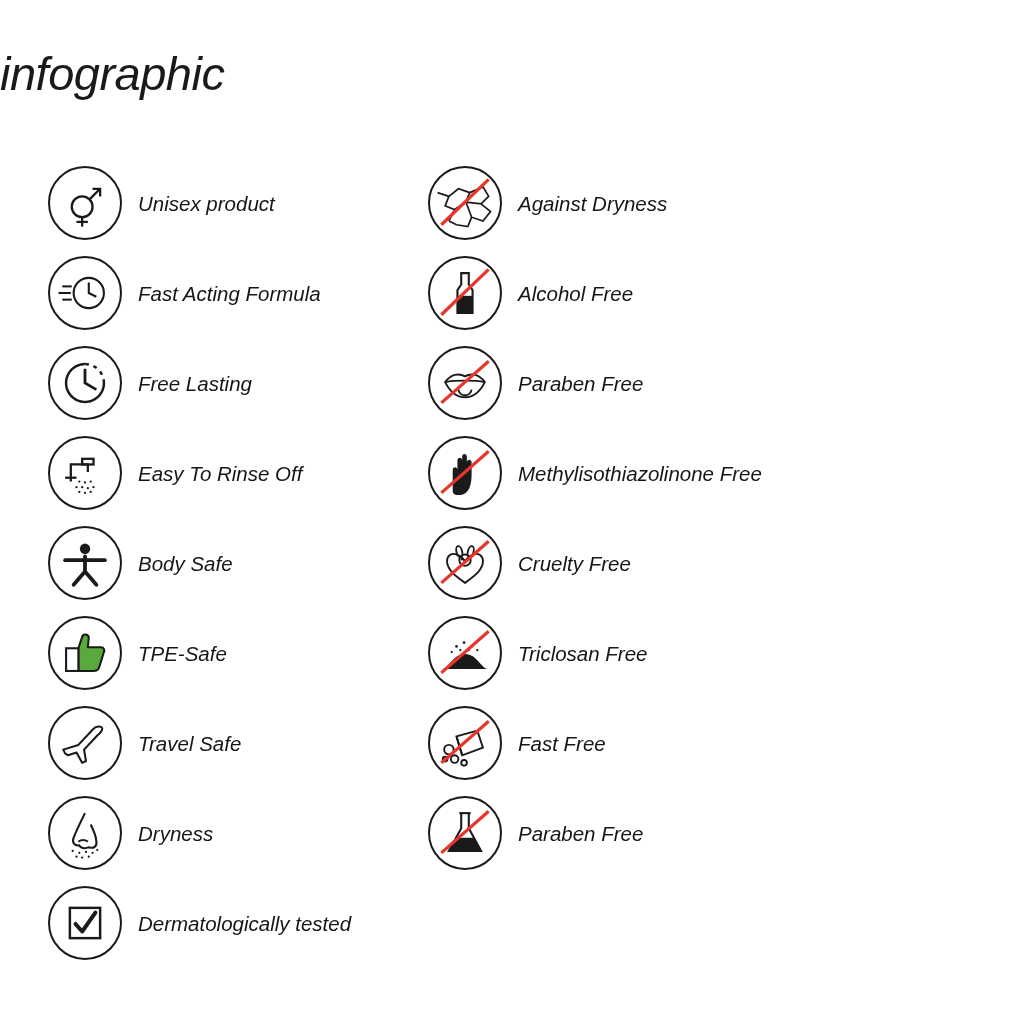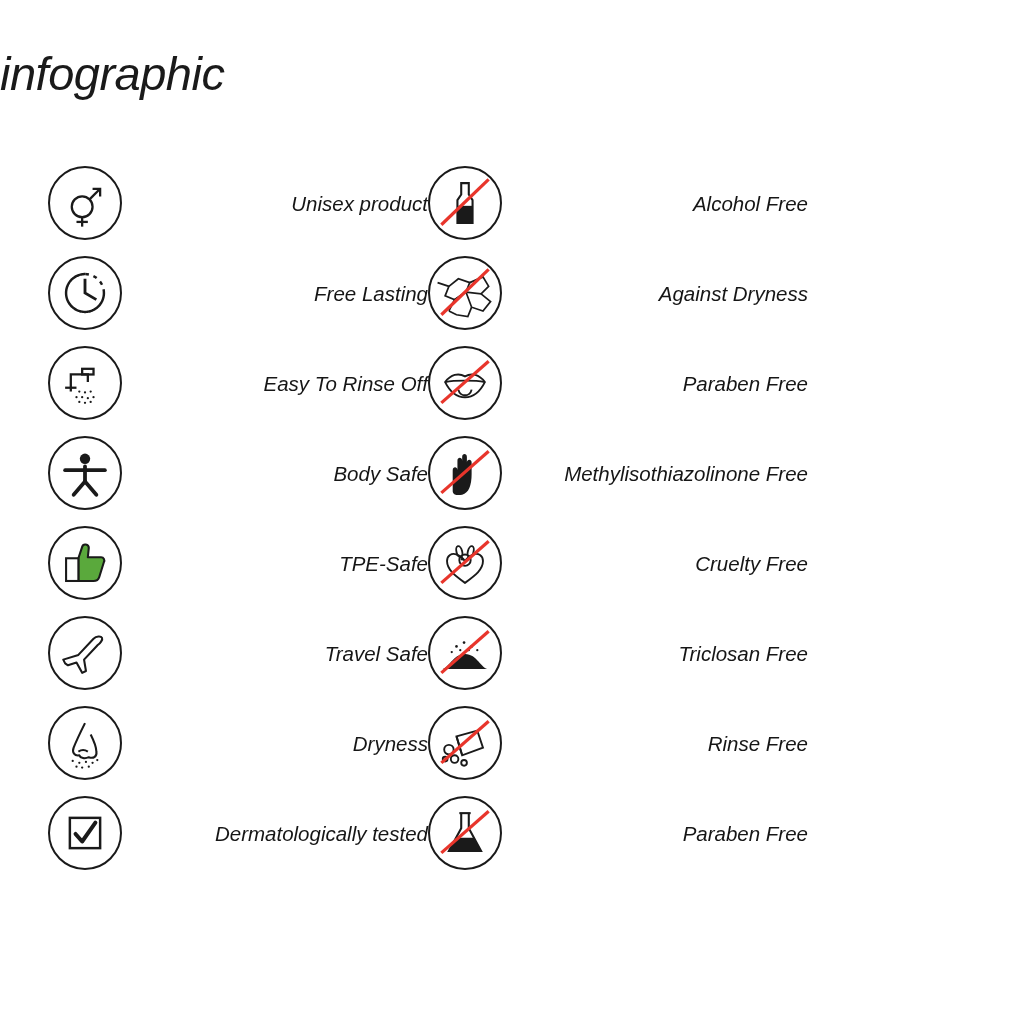--- a/index.html
+++ b/index.html
@@ -39,21 +39,20 @@
     width: 380px;
   }
   .column.left { margin-left: 48px; }
   .column.right { margin-left: 0px; }
 
   .item {
     display: flex;
     flex-direction: row;
     align-items: center;
     height: 90px;
-    justify-content: space-between;
   }
   .badge {
     width: 74px;
     height: 74px;
     min-width: 74px;
     border: 2.2px solid #1a1a1a;
     border-radius: 50%;
     position: relative;
     box-sizing: border-box;
     background: #fff;
@@ -91,20 +90,34 @@
             <line x1="34" y1="52" x2="34" y2="62"></line>
             <line x1="28" y1="57" x2="40" y2="57"></line>
             <line x1="41.8" y1="33.2" x2="53" y2="22"></line>
             <polyline points="45,22 53,22 53,30"></polyline>
           </g>
         </svg>
       </div>
       <div class="label">Unisex product</div>
     </div>
 
+    <div class="item">
+      <div class="badge">
+        <svg viewBox="0 0 74 74">
+          <g fill="none" stroke="#1a1a1a" stroke-width="2.2">
+            <circle cx="41" cy="37" r="16"></circle>
+            <polyline points="41,26 41,37 49,41"></polyline>
+            <line x1="13" y1="30" x2="23" y2="30"></line>
+            <line x1="9" y1="37" x2="22" y2="37"></line>
+            <line x1="13" y1="44" x2="23" y2="44"></line>
+          </g>
+        </svg>
+      </div>
+      <div class="label">Fast Acting Formula</div>
+    </div>
 
     <div class="item">
       <div class="badge">
         <svg viewBox="0 0 74 74">
           <g fill="none" stroke="#1a1a1a" stroke-width="2.6">
             <path d="M37 17 A20 20 0 1 0 57 37" stroke-dasharray="1 0"></path>
             <path d="M57 37 A20 20 0 0 0 37 17" stroke-dasharray="4 5"></path>
             <polyline points="37,22 37,37 49,44" stroke-width="3"></polyline>
           </g>
         </svg>
@@ -206,43 +219,43 @@
       <div class="label">Dermatologically tested</div>
     </div>
 
   </div>
 
   <div class="column right">
 
     <div class="item">
       <div class="badge">
         <svg viewBox="0 0 74 74">
-          <path d="M33 16 L41 16 L41 28 L45 34 L45 58 L29 58 L29 34 L33 28 Z" fill="none" stroke="#1a1a1a" stroke-width="2.2"></path>
-          <rect x="29" y="40" width="16" height="18" fill="#1a1a1a"></rect>
-          <line x1="12" y1="60" x2="62" y2="12" stroke="#e8352b" stroke-width="3.4"></line>
-        </svg>
-      </div>
-      <div class="label">Alcohol Free</div>
-    </div>
-
-    <div class="item">
-      <div class="badge">
-        <svg viewBox="0 0 74 74">
           <g fill="none" stroke="#1a1a1a" stroke-width="1.8">
             <path d="M8 26 L20 30 L16 40 L26 44 L20 56"></path>
             <path d="M20 30 L30 22 L42 26 L38 36 L26 44"></path>
             <path d="M42 26 L56 20 L62 30 L54 38 L38 36"></path>
             <path d="M54 38 L64 46 L56 56 L44 52 L38 36"></path>
             <path d="M44 52 L40 62 L28 60 L20 56"></path>
             <path d="M26 44 L38 36"></path>
           </g>
           <line x1="12" y1="60" x2="62" y2="12" stroke="#e8352b" stroke-width="3.4"></line>
         </svg>
       </div>
       <div class="label">Against Dryness</div>
+    </div>
+
+    <div class="item">
+      <div class="badge">
+        <svg viewBox="0 0 74 74">
+          <path d="M33 16 L41 16 L41 28 L45 34 L45 58 L29 58 L29 34 L33 28 Z" fill="none" stroke="#1a1a1a" stroke-width="2.2"></path>
+          <rect x="29" y="40" width="16" height="18" fill="#1a1a1a"></rect>
+          <line x1="12" y1="60" x2="62" y2="12" stroke="#e8352b" stroke-width="3.4"></line>
+        </svg>
+      </div>
+      <div class="label">Alcohol Free</div>
     </div>
 
     <div class="item">
       <div class="badge">
         <svg viewBox="0 0 74 74">
           <g fill="none" stroke="#1a1a1a" stroke-width="2">
             <path d="M16 36 C22 28 30 26 37 30 C44 26 52 28 58 36 C52 48 44 52 37 52 C30 52 22 48 16 36 Z"></path>
             <path d="M16 36 C26 34 48 34 58 36"></path>
             <path d="M30 44 C32 52 42 52 44 44" fill="#ffffff"></path>
           </g>
@@ -307,21 +320,21 @@
             <path d="M28 30 L50 24 L56 42 L34 50 Z"></path>
             <path d="M28 30 L34 50"></path>
             <circle cx="20" cy="44" r="5"></circle>
             <circle cx="26" cy="54" r="4"></circle>
             <circle cx="36" cy="58" r="3"></circle>
             <circle cx="16" cy="54" r="2.5"></circle>
           </g>
           <line x1="12" y1="58" x2="62" y2="14" stroke="#e8352b" stroke-width="3.4"></line>
         </svg>
       </div>
-      <div class="label">Rinse Free</div>
+      <div class="label">Fast Free</div>
     </div>
 
     <div class="item">
       <div class="badge">
         <svg viewBox="0 0 74 74">
           <g fill="none" stroke="#1a1a1a" stroke-width="2.2">
             <line x1="31" y1="16" x2="43" y2="16"></line>
             <path d="M33 16 L33 32 L20 56 L54 56 L41 32 L41 16"></path>
           </g>
           <path d="M27 42 L47 42 L54 56 L20 56 Z" fill="#1a1a1a"></path>

